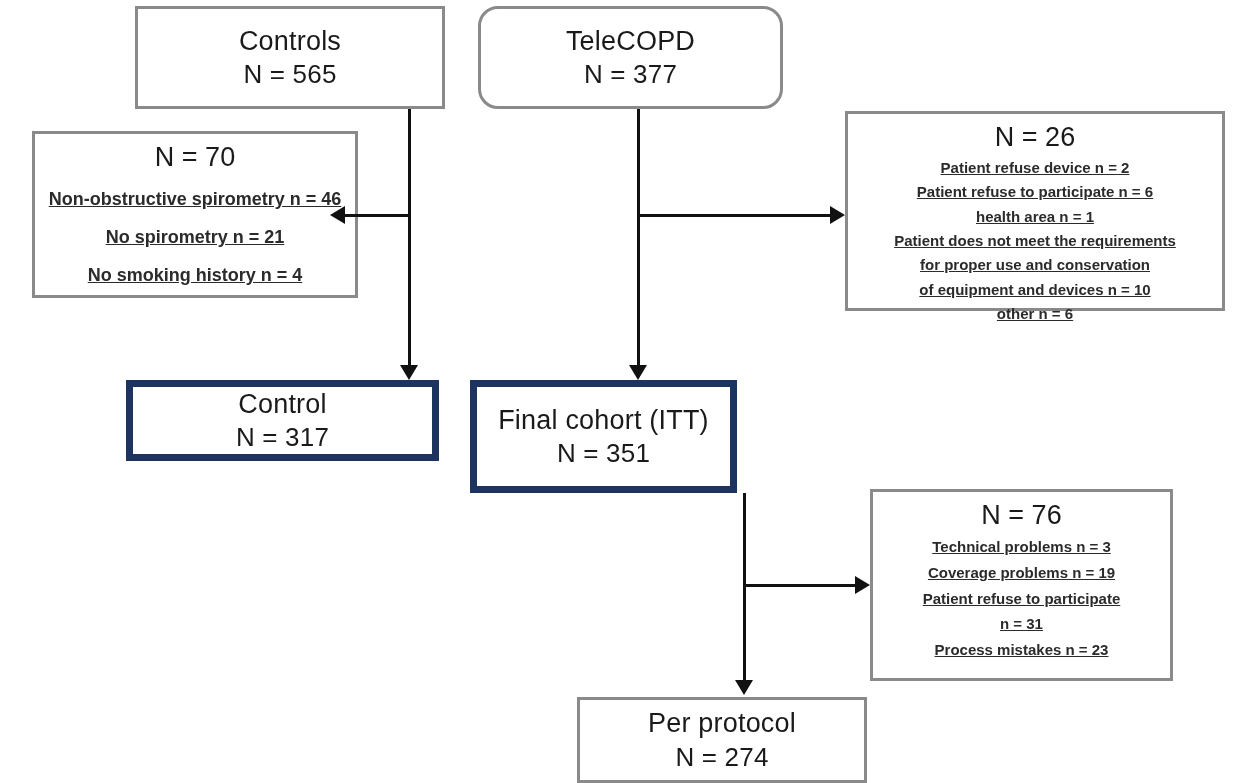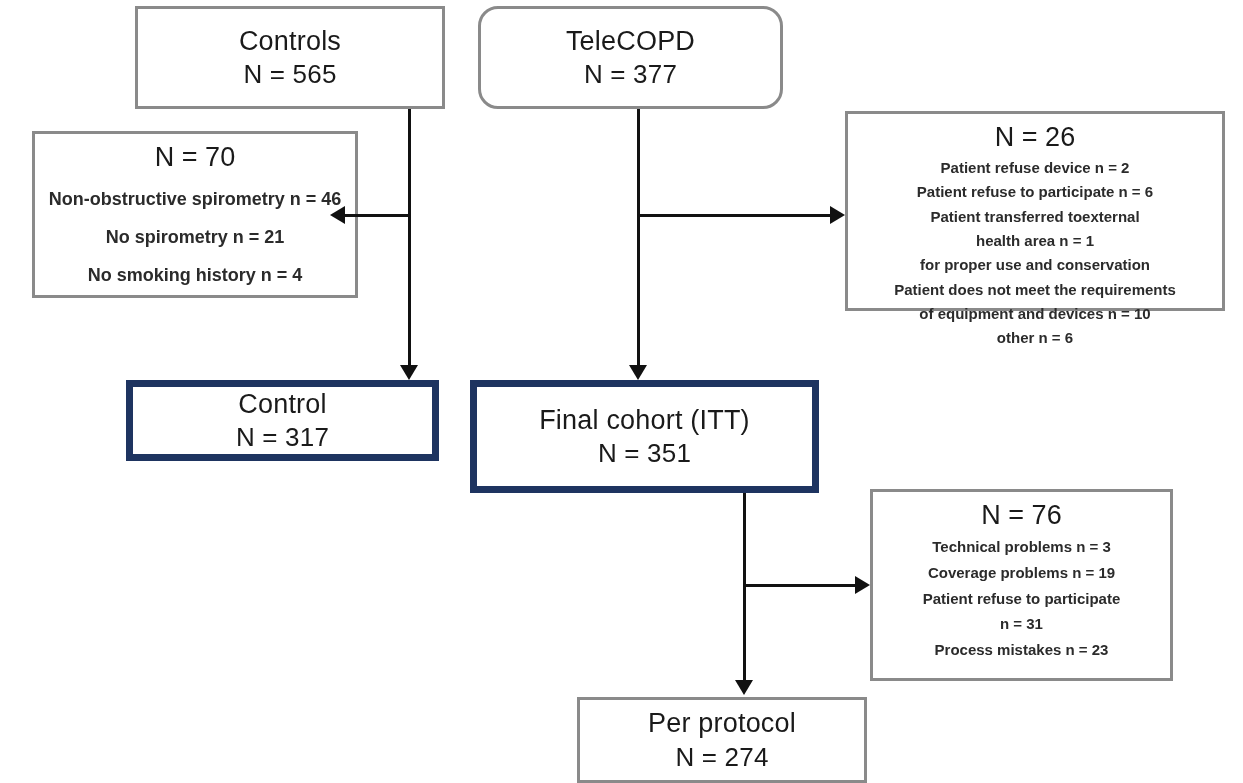--- a/index.html
+++ b/index.html
@@ -58,20 +58,21 @@
     font-size: 27px;
     line-height: 1.3;
     margin-bottom: 1px;
   }
   .excl .reason {
     font-size: 15px;
     line-height: 1.58;
     font-weight: 600;
     color: #2b2b2b;
     white-space: nowrap;
+    text-decoration: underline;
   }
   .excl.wide .reason { line-height: 1.62; }
 
   
   #excl-left .reason { line-height: 2.1; font-size: 18px; }
   #excl-left .n-head { margin-bottom: 6px; }
 
   #excl-bottom .reason { line-height: 1.72; font-size: 15px; }
 
   
@@ -129,34 +130,33 @@
     <div class="n-head">N = 70</div>
     <div class="reason">Non-obstructive spirometry n = 46</div>
     <div class="reason">No spirometry n = 21</div>
     <div class="reason">No smoking history n = 4</div>
   </div>
 
   <div class="box plain excl wide" id="excl-right" style="left:845px; top:111px; width:380px; height:200px;">
     <div class="n-head">N = 26</div>
     <div class="reason">Patient refuse device n = 2</div>
     <div class="reason">Patient refuse to participate n = 6</div>
-    <div class="reason">Patient transferred toexternal</div>
     <div class="reason">health area n = 1</div>
+    <div class="reason">Patient does not meet the requirements</div>
     <div class="reason">for proper use and conservation</div>
-    <div class="reason">Patient does not meet the requirements</div>
     <div class="reason">of equipment and devices n = 10</div>
     <div class="reason">other n = 6</div>
   </div>
 
   <div class="box highlight" id="node-control-final" style="left:126px; top:380px; width:313px; height:81px;">
     <div class="title-line">Control</div>
     <div class="count-line">N = 317</div>
   </div>
 
-  <div class="box highlight" id="node-final-cohort" style="left:470px; top:380px; width:349px; height:113px;">
+  <div class="box highlight" id="node-final-cohort" style="left:470px; top:380px; width:267px; height:113px;">
     <div class="title-line">Final cohort (ITT)</div>
     <div class="count-line">N = 351</div>
   </div>
 
   <div class="box plain excl" id="excl-bottom" style="left:870px; top:489px; width:303px; height:192px;">
     <div class="n-head">N = 76</div>
     <div class="reason">Technical problems n = 3</div>
     <div class="reason">Coverage problems n = 19</div>
     <div class="reason">Patient refuse to participate</div>
     <div class="reason">n = 31</div>

